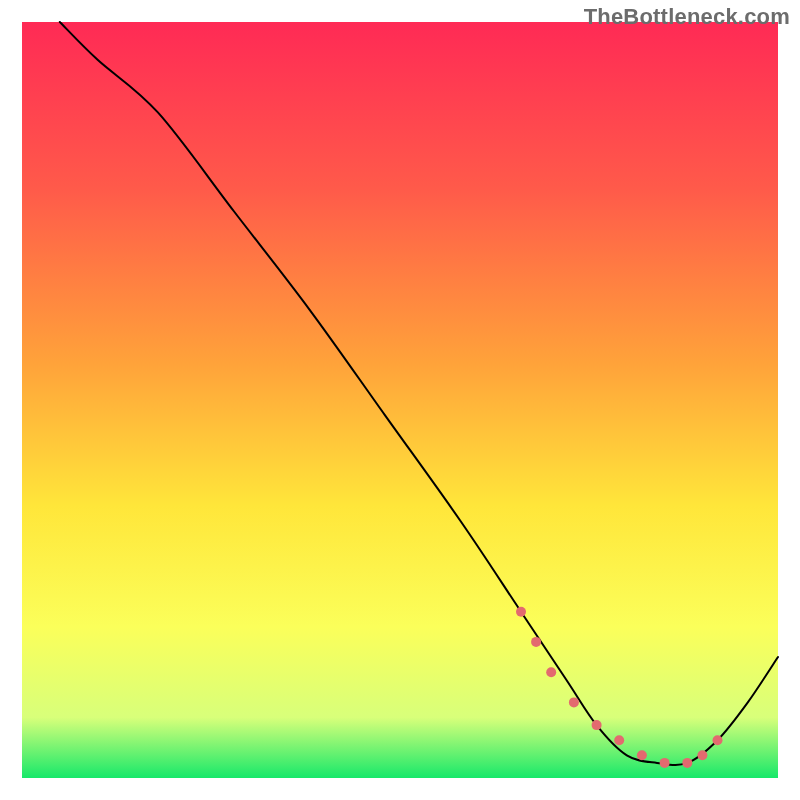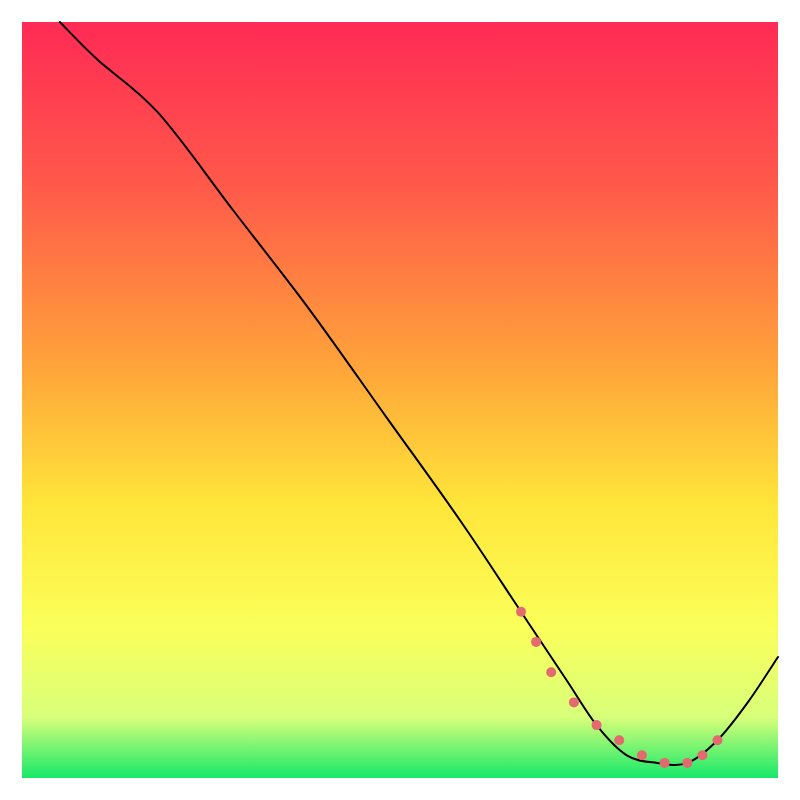--- a/index.html
+++ b/index.html
@@ -58,13 +58,14 @@
         <circle cx="573.9" cy="702.4" r="5" fill="#e36a6f"></circle>
         <circle cx="596.6" cy="725.1" r="5" fill="#e36a6f"></circle>
         <circle cx="619.2" cy="740.2" r="5" fill="#e36a6f"></circle>
         <circle cx="641.9" cy="755.3" r="5" fill="#e36a6f"></circle>
         <circle cx="664.6" cy="762.9" r="5" fill="#e36a6f"></circle>
         <circle cx="687.3" cy="762.9" r="5" fill="#e36a6f"></circle>
         <circle cx="702.4" cy="755.3" r="5" fill="#e36a6f"></circle>
         <circle cx="717.5" cy="740.2" r="5" fill="#e36a6f"></circle>
       </g>
   </svg>
+  <div class="watermark">TheBottleneck.com</div>
 </div>
 
 </body></html>

